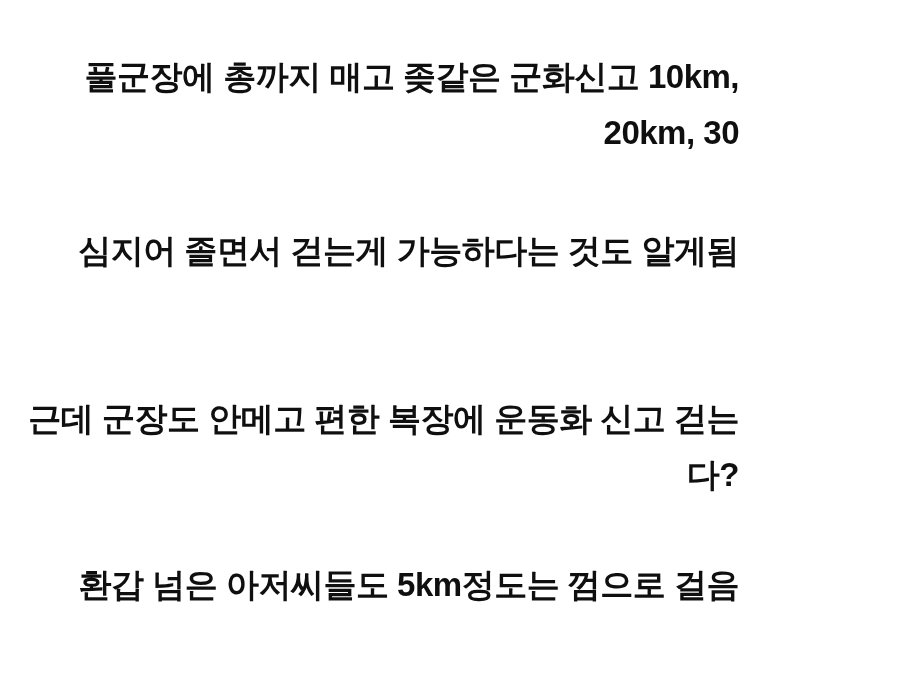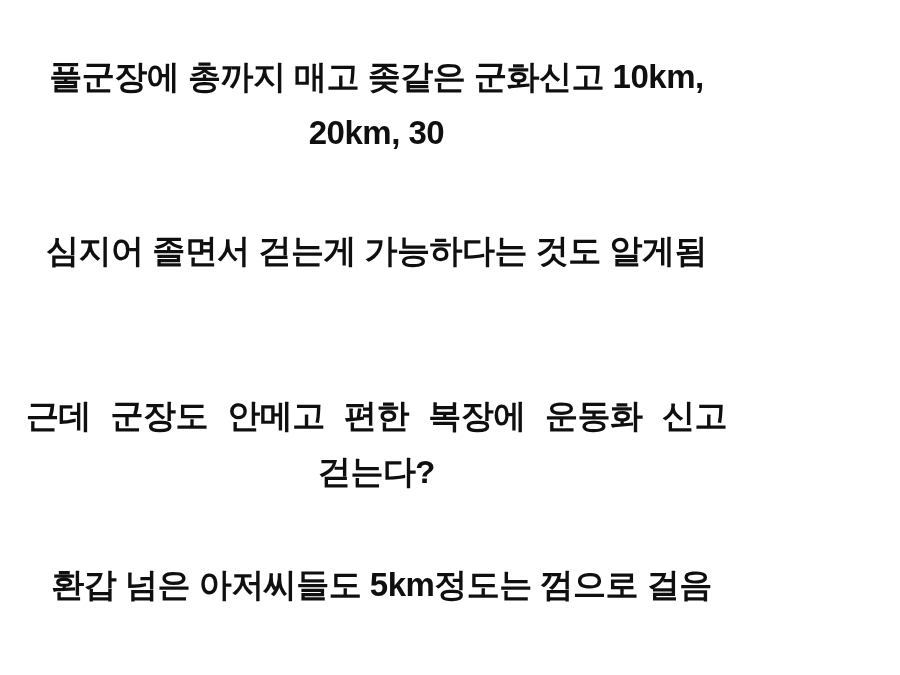--- a/index.html
+++ b/index.html
@@ -11,31 +11,31 @@
     height: 675px;
     overflow: hidden;
     background: #ffffff;
     font-family: "Liberation Sans", "DejaVu Sans", sans-serif;
   }
   .post-text {
     box-sizing: border-box;
     width: 753px;
     height: 675px;
     padding-top: 49px;
-    text-align: center;
+    text-align: right;
     color: #0f0f0f;
     font-size: 33px;
     font-weight: 700;
     line-height: 56px;
     letter-spacing: -0.5px;
   }
   .para { margin: 0; padding: 0 14px; }
   .para-2 { margin-top: 50px; }
   .para-3 { margin-top: 62px; }
-  .para-4 { margin-top: 112px; font-family: Liberation Mono, monospace; }
+  .para-4 { margin-top: 112px; }
   .para-5 { margin-top: 54px; padding-left: 24px; }
   .line { display: block; }
 </style>
 </head>
 <body>
 
 <div class="post-text">
 
   <div class="para para-1">
     <span class="line">풀군장에 총까지 매고 좆같은 군화신고 10km, 20km, 30</span>

